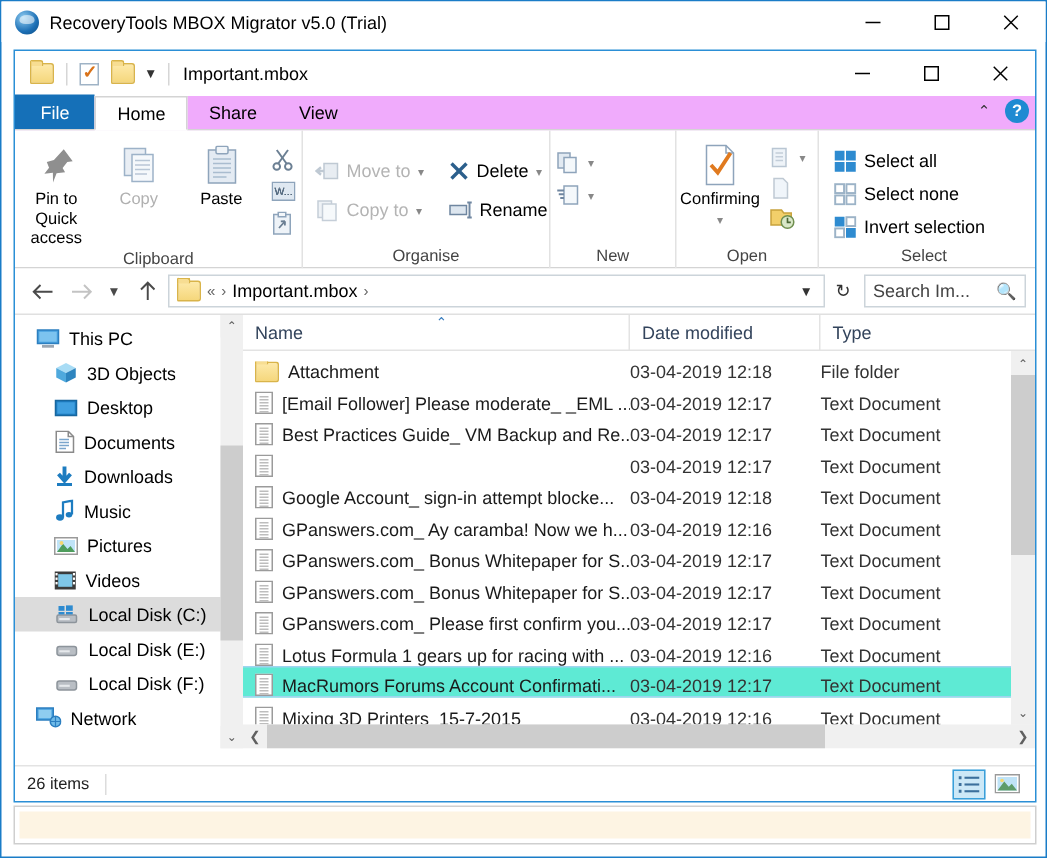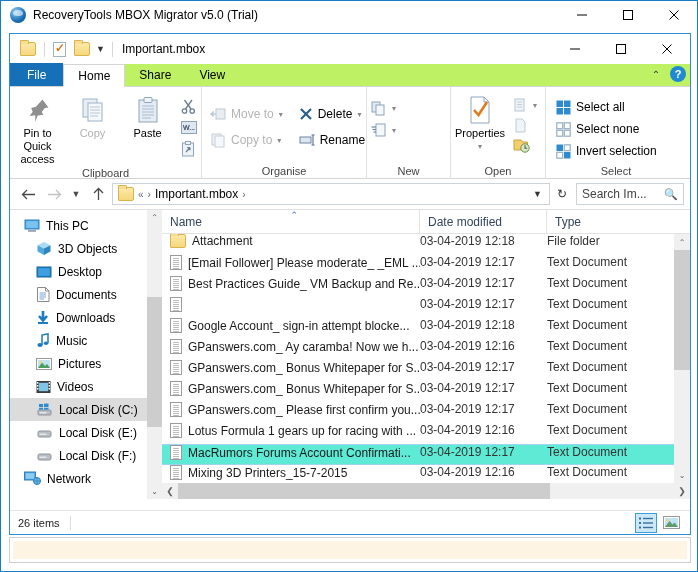--- a/index.html
+++ b/index.html
@@ -81,21 +81,21 @@
   .qa-props-ico::after {
     content: "✓"; position: absolute; left: 1px; top: -2px;
     font-size: 12px; color: #d9731a; font-weight: bold;
   }
   #qa-dropdown { font-size: 9px; color: #333; }
   #qa-path-text { font-size: 12px; color: #000; white-space: nowrap; }
 
   
   #ribbon-tabs {
     position: relative; height: 23px; width: 100%;
-    background: #bef264;
+    background: #f0abfc;
     display: flex; align-items: flex-end;
     border-bottom: 1px solid #d4d4d4;
   }
   .rtab {
     height: 23px; padding: 0 14px;
     display: flex; align-items: center; justify-content: center;
     font-size: 12px; color: #000; white-space: nowrap;
   }
   .rtab.file { background: #1570b8; color: #fff; padding: 0 17px; }
   .rtab.active {
@@ -215,21 +215,21 @@
   .colh {
     font-size: 12px; color: #33445c; padding-left: 8px; height: 24px;
     display: flex; align-items: center; border-right: 1px solid #e3e3e3;
     position: relative;
   }
   .sortmark {
     position: absolute; top: 0px; left: 50%; font-size: 9px; color: #3a7ebf;
   }
   #rows { position: absolute; left: 0; top: 24px; right: 16px; bottom: 16px; overflow: hidden; }
   .frow {
-    height: 21px; display: flex; align-items: flex-start;
+    height: 21px; display: flex; align-items: flex-end;
     font-size: 12px; color: #1a1a1a; white-space: nowrap;
   }
   .frow.selected { background: #5eead4; border-top: 1px solid #9fd4ef; border-bottom: 1px solid #9fd4ef; height: 21px;}
   .fname { padding-left: 8px; display: flex; align-items: center; gap: 6px; overflow: hidden; }
   .fdate { color: #333; }
   .ftype { color: #333; }
   .doc-ico {
     width: 12px; height: 15px; flex: none; background: #fff;
     border: 1px solid #9b9b9b; position: relative;
   }
@@ -512,21 +512,21 @@
       <div class="rgroup" style="width:95px">
         <div class="rgroup-content">
           <div class="bigbtn" style="width:58px">
             <span class="gl">
               <svg class="ic" width="24" height="28" viewBox="0 0 24 28">
                 <path d="M3 1 h13 l5 5 v21 h-18 z" fill="#ffffff" stroke="#8ea4bb"></path>
                 <path d="M16 1 v5 h5" fill="none" stroke="#8ea4bb"></path>
                 <path d="M6 14 L10.5 19 L19 6" stroke="#e07a1f" stroke-width="2.6" fill="none"></path>
               </svg>
             </span>
-            <span>Properties</span>
+            <span>Confirming</span>
             <span class="caret">▾</span>
           </div>
           <div class="smallcol" style="padding-top:4px">
             <div class="smallbtn dim" style="height:20px">
               <span>
                 <svg class="ic" width="15" height="15" viewBox="0 0 15 15">
                   <rect x="2" y="1" width="9" height="12" fill="#eef3f8" stroke="#b9c6d3"></rect>
                   <g stroke="#c3ced9" stroke-width="1">
                       <line x1="4" y1="4" x2="9" y2="4"></line>
                       <line x1="4" y1="6.5" x2="9" y2="6.5"></line>

